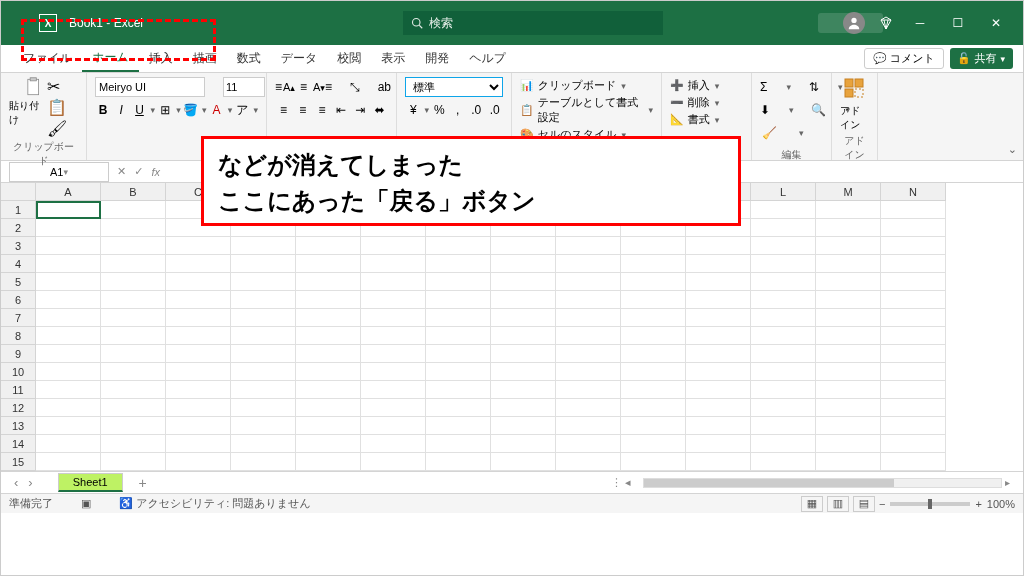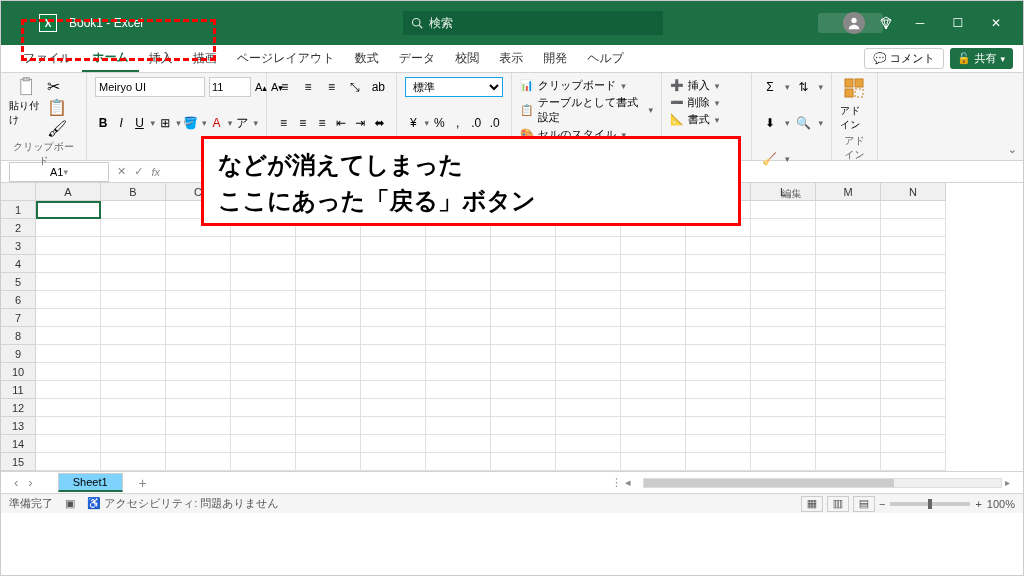--- a/index.html
+++ b/index.html
@@ -9,32 +9,32 @@
 .title-text{margin-left:12px;font-size:12px}
 .search-box{position:absolute;left:402px;width:260px;height:24px;background:#11603a;border-radius:0;display:flex;align-items:center;padding:0 8px;color:#e8f0ea;font-size:12px}
 .search-box svg{width:12px;height:12px;margin-right:6px;stroke:#e0eae4}
 .title-right{position:absolute;right:8px;display:flex;align-items:center;gap:0}
 .user-avatar{width:22px;height:22px;border-radius:50%;background:#888;display:flex;align-items:center;justify-content:center;margin-right:10px}
 .diamond{width:22px;height:22px;display:flex;align-items:center;justify-content:center;margin-right:4px}
 .win-btn{width:38px;height:30px;display:flex;align-items:center;justify-content:center;color:#fff;font-size:12px}
 .blur-box{position:absolute;right:140px;width:65px;height:20px;background:rgba(255,255,255,.15);border-radius:3px}
 .tabbar{height:28px;background:#fff;display:flex;align-items:center;padding:0 12px;border-bottom:1px solid #d4d4d4;position:relative}
 .tab{padding:4px 10px;font-size:12px;color:#333;cursor:pointer}
-.tab.active{color:#1d7044;font-weight:bold;border-bottom:2px solid #1d7044}
+.tab.active{color:#1d7044;font-weight:normal;border-bottom:2px solid #1d7044}
 .tab-right{position:absolute;right:10px;display:flex;gap:6px}
 .comment-btn{border:1px solid #ccc;padding:2px 8px;font-size:11px;border-radius:3px;display:flex;align-items:center;gap:3px}
 .share-btn{background:#1d7044;color:#fff;padding:2px 8px;font-size:11px;border-radius:3px;display:flex;align-items:center;gap:3px}
 .ribbon{height:88px;background:#f5f5f5;border-bottom:1px solid #d4d4d4;display:flex;position:relative}
 .group{border-right:1px solid #ddd;padding:4px 8px 2px;display:flex;flex-direction:column;justify-content:space-between;min-width:0}
 .group-label{font-size:10px;color:#666;text-align:center;padding-top:2px}
 .clip-group{width:86px}
-.paste{width:36px;height:50px;display:flex;flex-direction:column;align-items:center;justify-content:center;font-size:10px;gap:2px}
+.paste{width:36px;height:50px;display:flex;flex-direction:column;align-items:flex-end;justify-content:center;font-size:10px;gap:2px}
 .clip-side{display:flex;flex-direction:column;gap:2px;margin-left:2px}
 .font-group{width:180px}
-.font-row{display:flex;gap:4px;align-items:center;margin-bottom:16px}
+.font-row{display:flex;gap:18px;align-items:center;margin-bottom:3px}
 .font-select{width:110px;height:20px;border:1px solid #ccc;font-size:11px;padding:0 3px;background:#fff}
 .size-select{width:42px;height:20px;border:1px solid #ccc;font-size:11px;padding:0 2px;background:#fff}
 .fs-btn{width:18px;height:18px;font-size:11px;display:flex;align-items:center;justify-content:center}
 .font-btns{display:flex;gap:2px;align-items:center}
 .fb{width:20px;height:20px;display:flex;align-items:center;justify-content:center;font-size:12px}
 .align-group{width:130px}
 .num-group{width:115px}
 .num-select{width:100px;height:20px;border:1px solid #0ea5e9;font-size:11px;background:#fff;padding:0 3px}
 .style-group{width:150px}
 .style-item{font-size:11px;display:flex;align-items:center;gap:4px;padding:1px 0}
@@ -50,27 +50,27 @@
 .col-headers{height:18px;background:#f0f0f0;display:flex;border-bottom:1px solid #d4d4d4}
 .corner{width:35px;height:18px;background:#f0f0f0;border-right:1px solid #d4d4d4;border-bottom:1px solid #d4d4d4}
 .col-h{width:65px;border-right:1px solid #d4d4d4;font-size:11px;text-align:center;line-height:18px;color:#333}
 .row-h{height:18px;border-bottom:1px solid #d4d4d4;font-size:11px;text-align:center;line-height:18px;color:#333}
 .cells{flex:1}
 .cell-row{height:18px;display:flex}
 .cell{width:65px;height:18px;border-right:1px solid #e0e0e0;border-bottom:1px solid #e0e0e0}
 .cell.selected{border:2px solid #1d7044}
 .sheet-tabs{height:22px;border-top:1px solid #d4d4d4;display:flex;align-items:center;padding:0 8px;background:#fff;position:relative}
 .sheet-nav{color:#888;font-size:13px;padding:0 5px}
-.sheet-tab{padding:2px 14px;font-size:11px;border:1px solid #ccc;border-bottom:2px solid #1d7044;background:#7dd3fc;margin-left:20px}
+.sheet-tab{padding:2px 14px;font-size:11px;border:1px solid #ccc;border-bottom:2px solid #1d7044;background:#bef264;margin-left:20px}
 .sheet-add{margin-left:16px;font-size:14px;color:#888}
 .hscroll{position:absolute;right:10px;width:370px;height:12px;display:flex;align-items:center}
 .hscroll-track{flex:1;height:10px;background:#f0f0f0;border:1px solid #ddd;position:relative}
 .hscroll-thumb{position:absolute;left:0;width:250px;height:8px;background:#ccc}
 .statusbar{height:20px;border-top:1px solid #d4d4d4;display:flex;align-items:center;padding:0 8px;font-size:11px;color:#555;justify-content:space-between;background:#f5f5f5}
-.status-left{display:flex;gap:12px;align-items:center}
+.status-left{display:flex;gap:28px;align-items:center}
 .status-right{display:flex;gap:4px;align-items:center}
 .view-btn{width:22px;height:16px;border:1px solid #ccc;display:flex;align-items:center;justify-content:center}
 .zoom{display:flex;align-items:center;gap:5px}
 .zoom-slider{width:80px;height:4px;background:#ccc;position:relative}
 .zoom-thumb{position:absolute;left:38px;top:-3px;width:4px;height:10px;background:#666}
 .red-box{position:absolute;border:3px dashed #ff0000;pointer-events:none}
 .callout{position:absolute;left:200px;top:135px;width:540px;height:90px;background:#fff;border:3px solid #ff0000;padding:8px 14px;font-size:24px;font-weight:bold;line-height:1.5;z-index:100}
 .grid-wrap{display:flex;flex-direction:column;flex:1}
 .grid-body{display:flex;flex:1}
 .dd{font-size:9px;color:#666;margin-left:1px}
@@ -105,21 +105,20 @@
     <div class="win-btn">☐</div>
     <div class="win-btn">✕</div>
   </div>
 </div>
 
 <div class="tabbar">
   <div class="tab">ファイル</div>
   <div class="tab active">ホーム</div>
   <div class="tab">挿入</div>
   <div class="tab">描画</div>
-  <div class="tab">ページレイアウト</div>
   <div class="tab">数式</div>
   <div class="tab">データ</div>
   <div class="tab">校閲</div>
   <div class="tab">表示</div>
   <div class="tab">開発</div>
   <div class="tab">ヘルプ</div>
   <div class="tab-right">
     <div class="comment-btn">💬<span>コメント</span></div>
     <div class="share-btn">🔓<span>共有</span><span class="dd" style="color:#fff">▾</span></div>
   </div>

